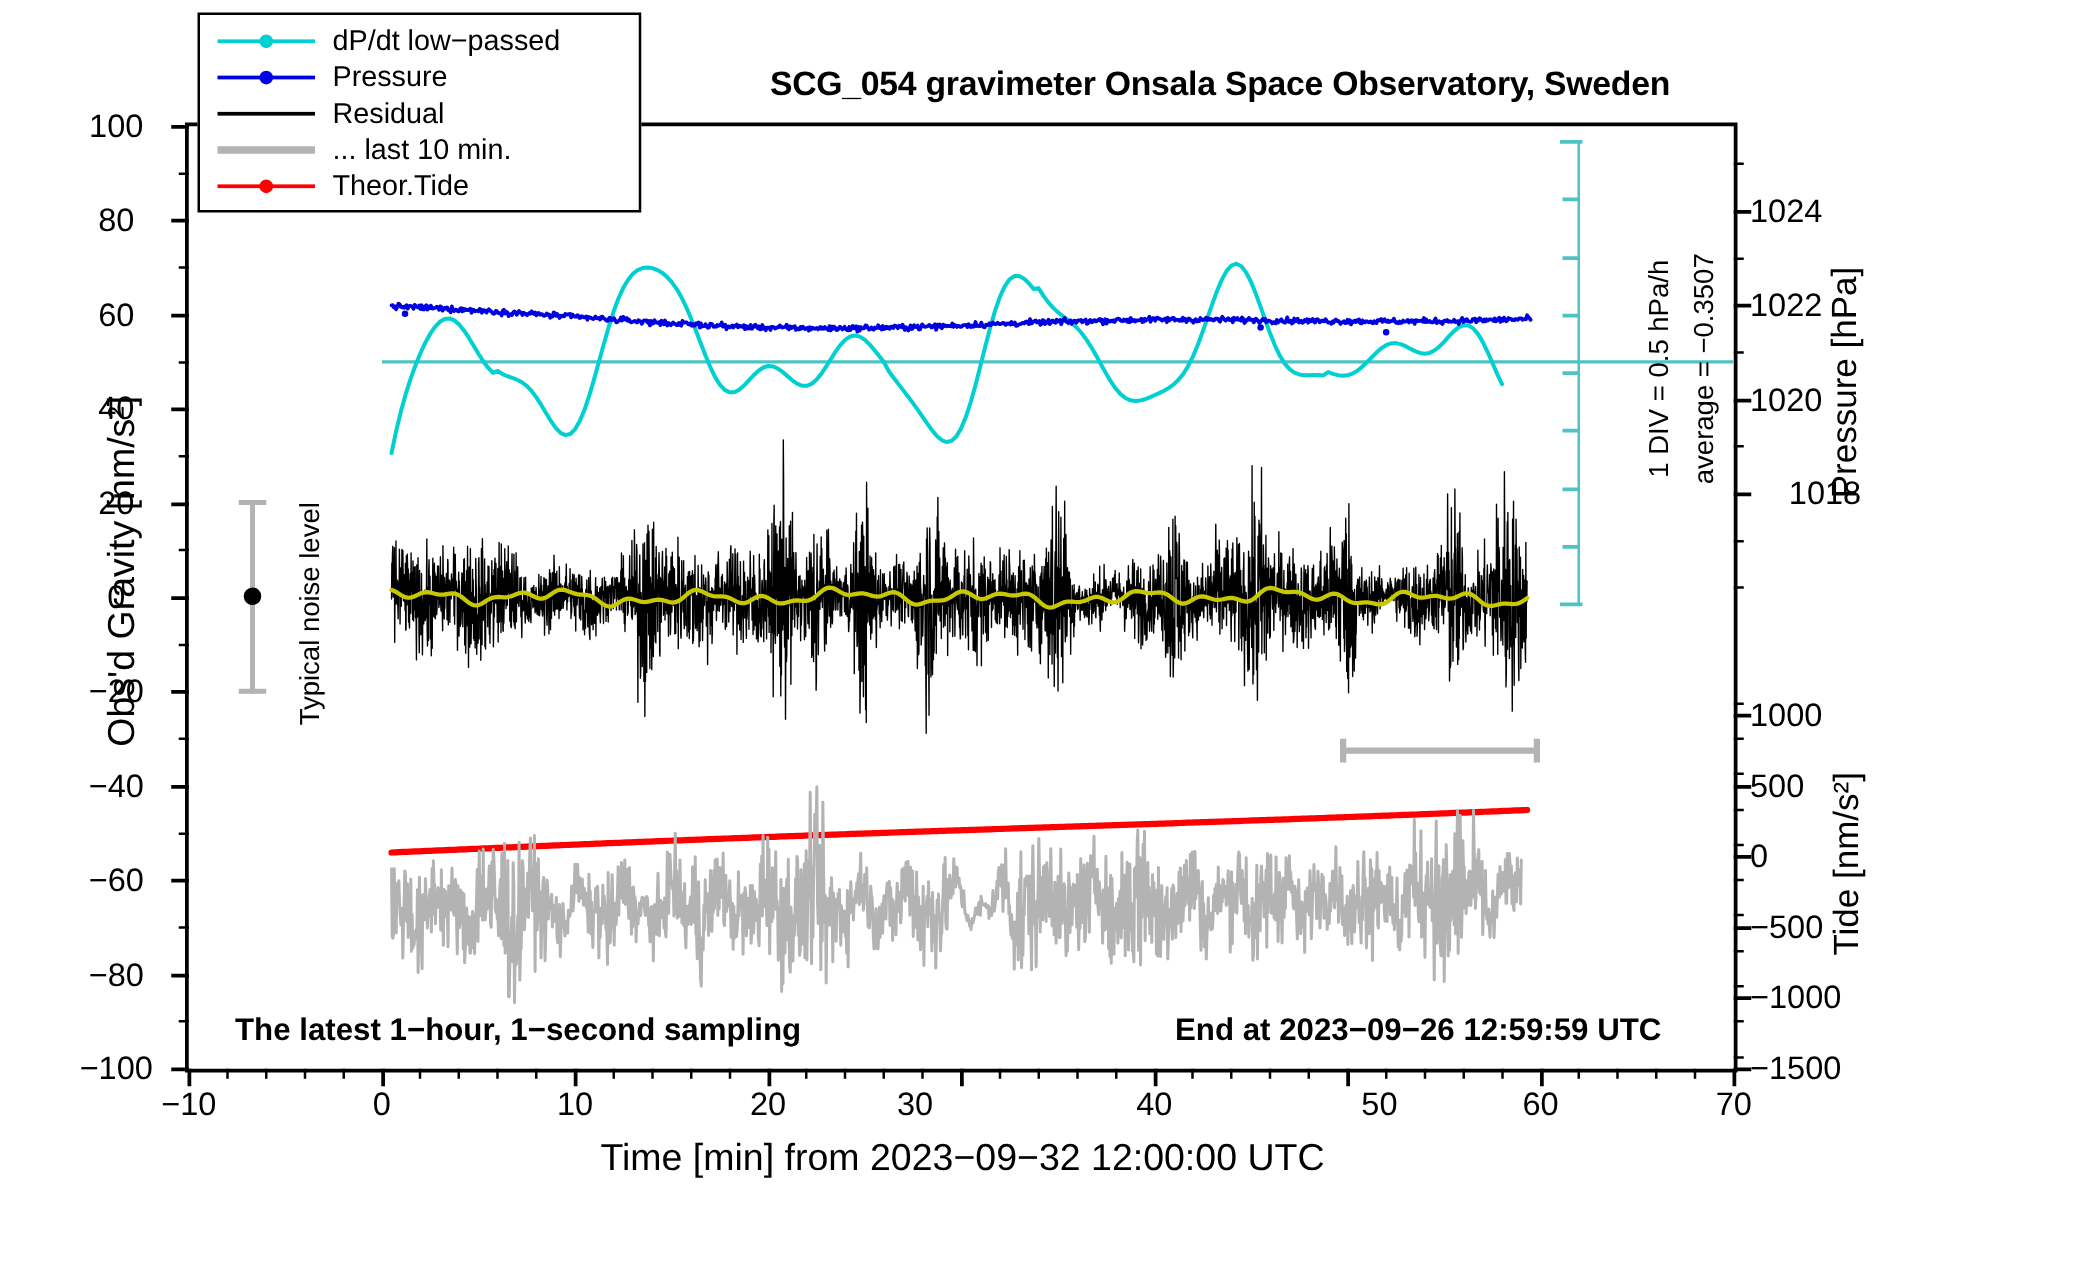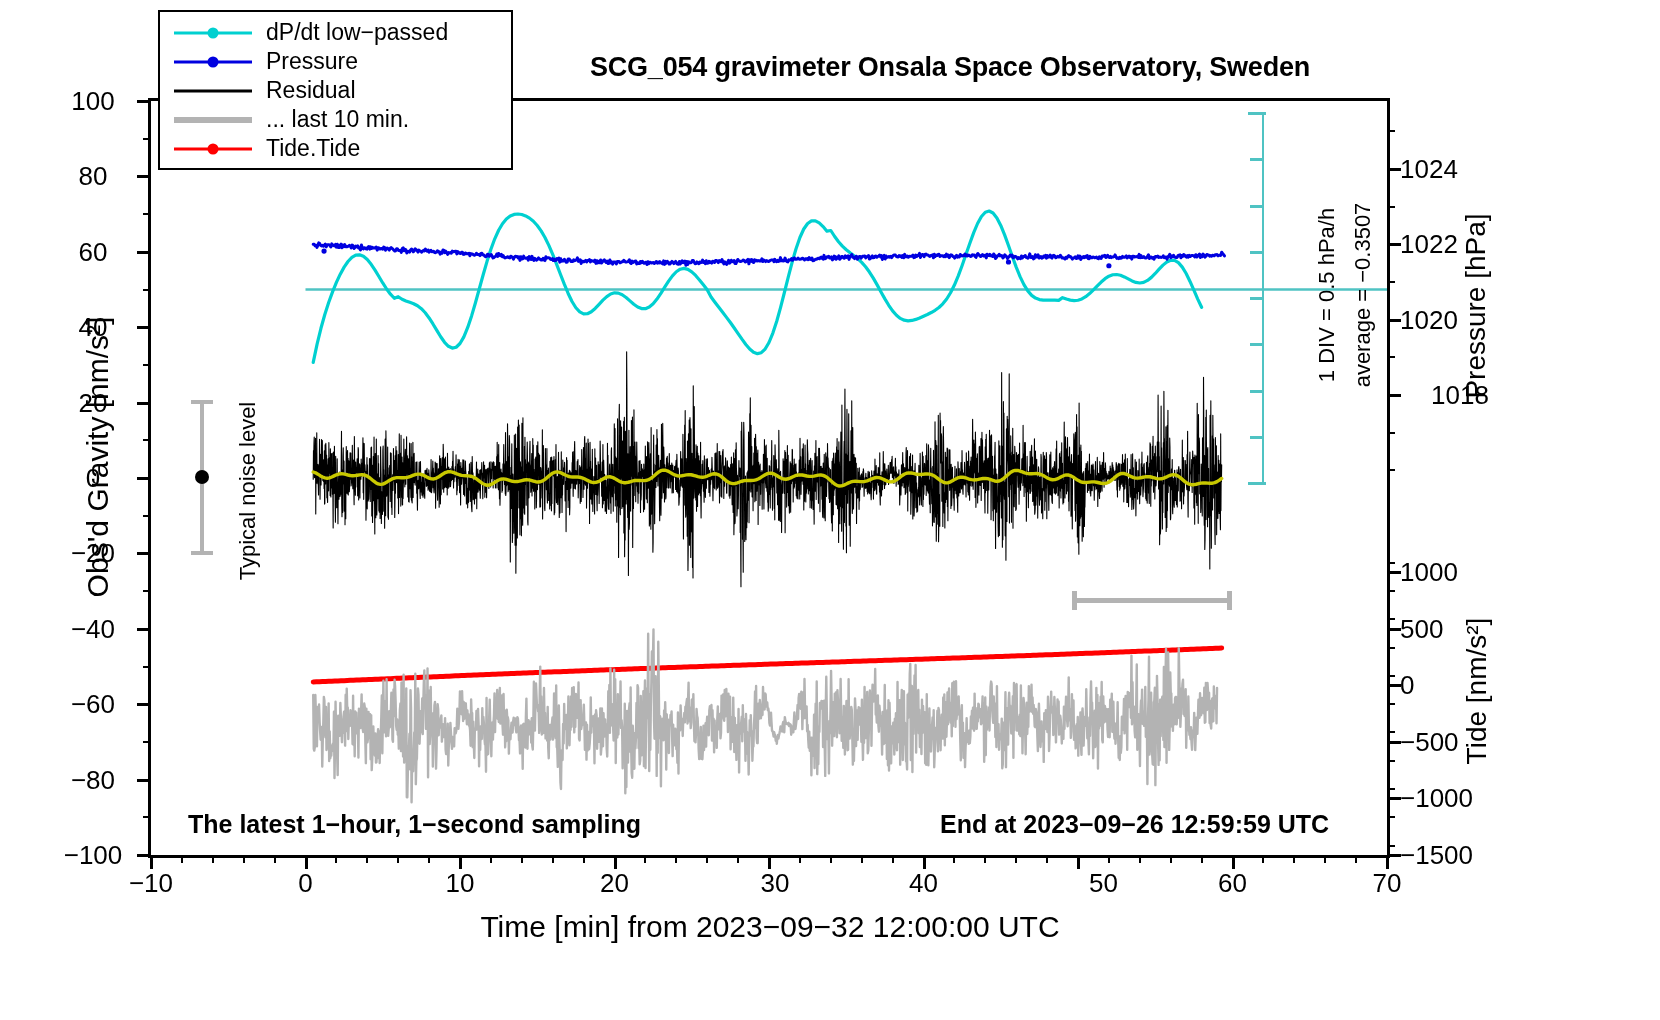--- a/index.html
+++ b/index.html
@@ -4,21 +4,21 @@
 <style>
   html,body{margin:0;padding:0;background:#fff;}
   body{width:1660px;height:1020px;position:relative;overflow:hidden;
        font-family:"Liberation Sans","DejaVu Sans",sans-serif;color:#000;}
 
   
   #plot-frame{position:absolute;left:148px;top:98px;width:1242px;height:760px;
               border:3px solid #000;box-sizing:border-box;background:#fff;}
 
   
-  #chart-title{position:absolute;left:470px;top:52px;width:960px;text-align:center;
+  #chart-title{position:absolute;left:496px;top:52px;width:960px;text-align:center;
                font-size:27px;font-weight:bold;letter-spacing:-0.2px;}
 
   #ylabel-left{position:absolute;left:-212px;top:440px;width:620px;text-align:center;
                transform:rotate(-90deg);font-size:30px;}
   #xlabel{position:absolute;left:270px;top:910px;width:1000px;text-align:center;font-size:30px;}
 
   #ylabel-press{position:absolute;left:1266px;top:290px;width:420px;text-align:center;
                 transform:rotate(-90deg);font-size:28px;}
   #ylabel-tide{position:absolute;left:1302px;top:675px;width:350px;text-align:center;
                transform:rotate(-90deg);font-size:28px;}
@@ -215,21 +215,21 @@
     <div class="ytick-r" style="top: 685.35px;">0</div>
     <div class="ytick-r" style="top: 741.9px;">−500</div>
     <div class="ytick-r" style="top: 798.45px;">−1000</div>
     <div class="ytick-r" style="top: 855px;">−1500</div>
   </div>
 <div id="tick-host-x">
     <div class="xtick" style="left: 151px;">−10</div>
     <div class="xtick" style="left: 305.5px;">0</div>
     <div class="xtick" style="left: 460px;">10</div>
     <div class="xtick" style="left: 614.5px;">20</div>
-    <div class="xtick" style="left: 775px;">30</div>
+    <div class="xtick" style="left: 732px;">30</div>
     <div class="xtick" style="left: 923.5px;">40</div>
     <div class="xtick" style="left: 1078px; text-align: right;">50</div>
     <div class="xtick" style="left: 1232.5px;">60</div>
     <div class="xtick" style="left: 1387px;">70</div>
   </div>
 
 <div id="legend">
     <div class="legend-row">
       <div class="legend-key">
         <div class="legend-line" style="background: rgb(0, 208, 208);"></div>
@@ -254,21 +254,21 @@
       <div class="legend-key">
         <div class="legend-line thick" style="background: rgb(179, 179, 179);"></div>
       </div>
       <div class="legend-label">... last 10 min.</div>
     </div>
     <div class="legend-row">
       <div class="legend-key">
         <div class="legend-line" style="background: rgb(255, 0, 0);"></div>
         <div class="legend-dot" style="background: rgb(255, 0, 0);"></div>
       </div>
-      <div class="legend-label">Tide.Tide</div>
+      <div class="legend-label">Theor.Tide</div>
     </div>
   </div>
 
 <div id="note-latest">The latest 1−hour, 1−second sampling</div>
 <div id="note-end">End at 2023−09−26 12:59:59 UTC</div>
 
 <div id="noise-group">
   <div id="noise-cap-t"></div>
   <div id="noise-bar"></div>
   <div id="noise-cap-b"></div>

